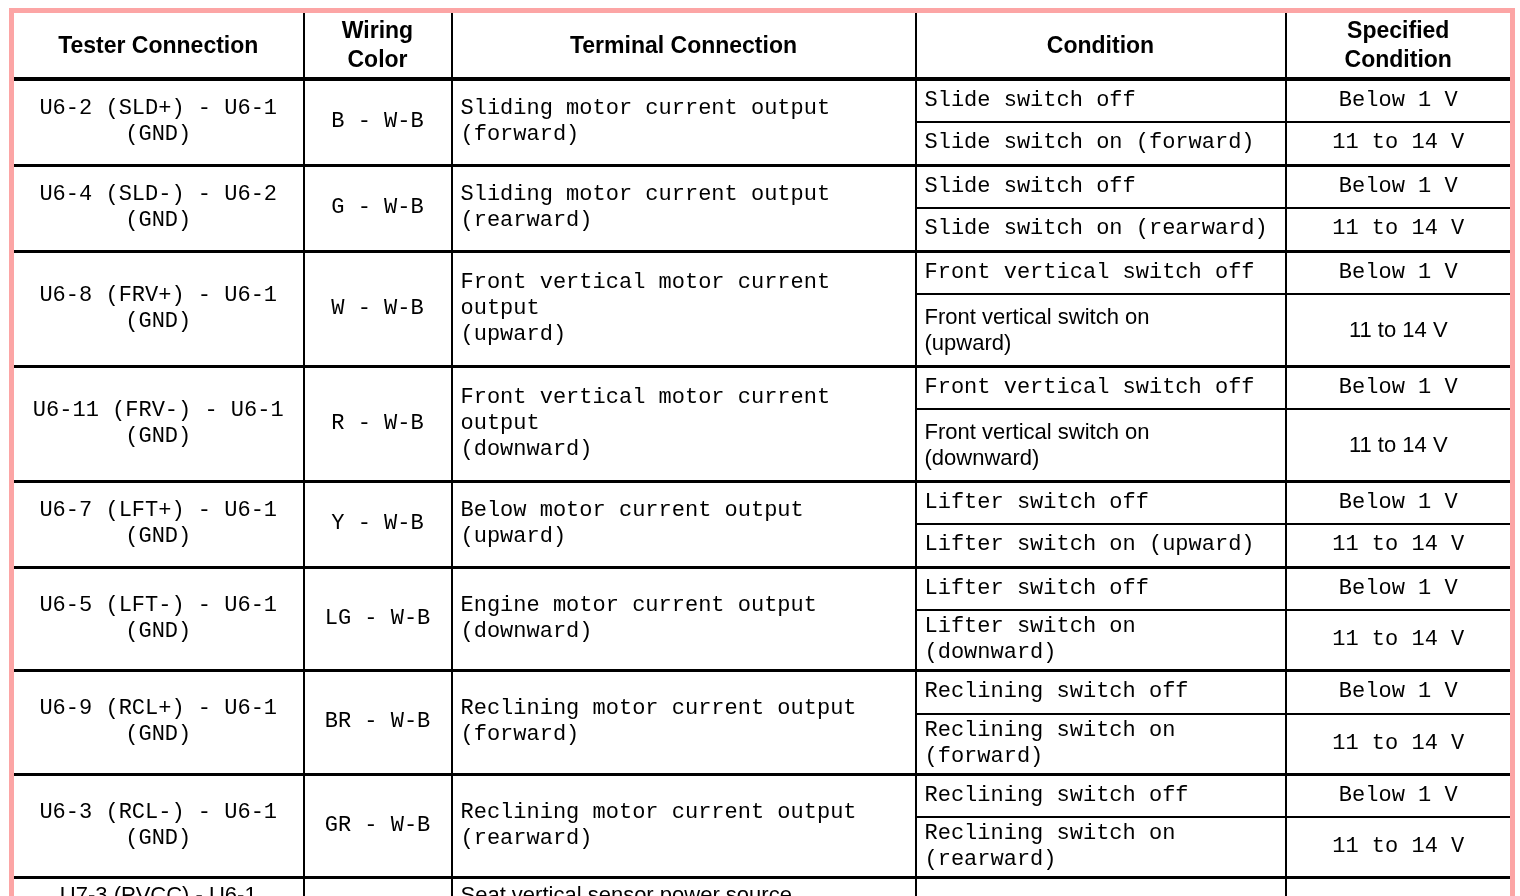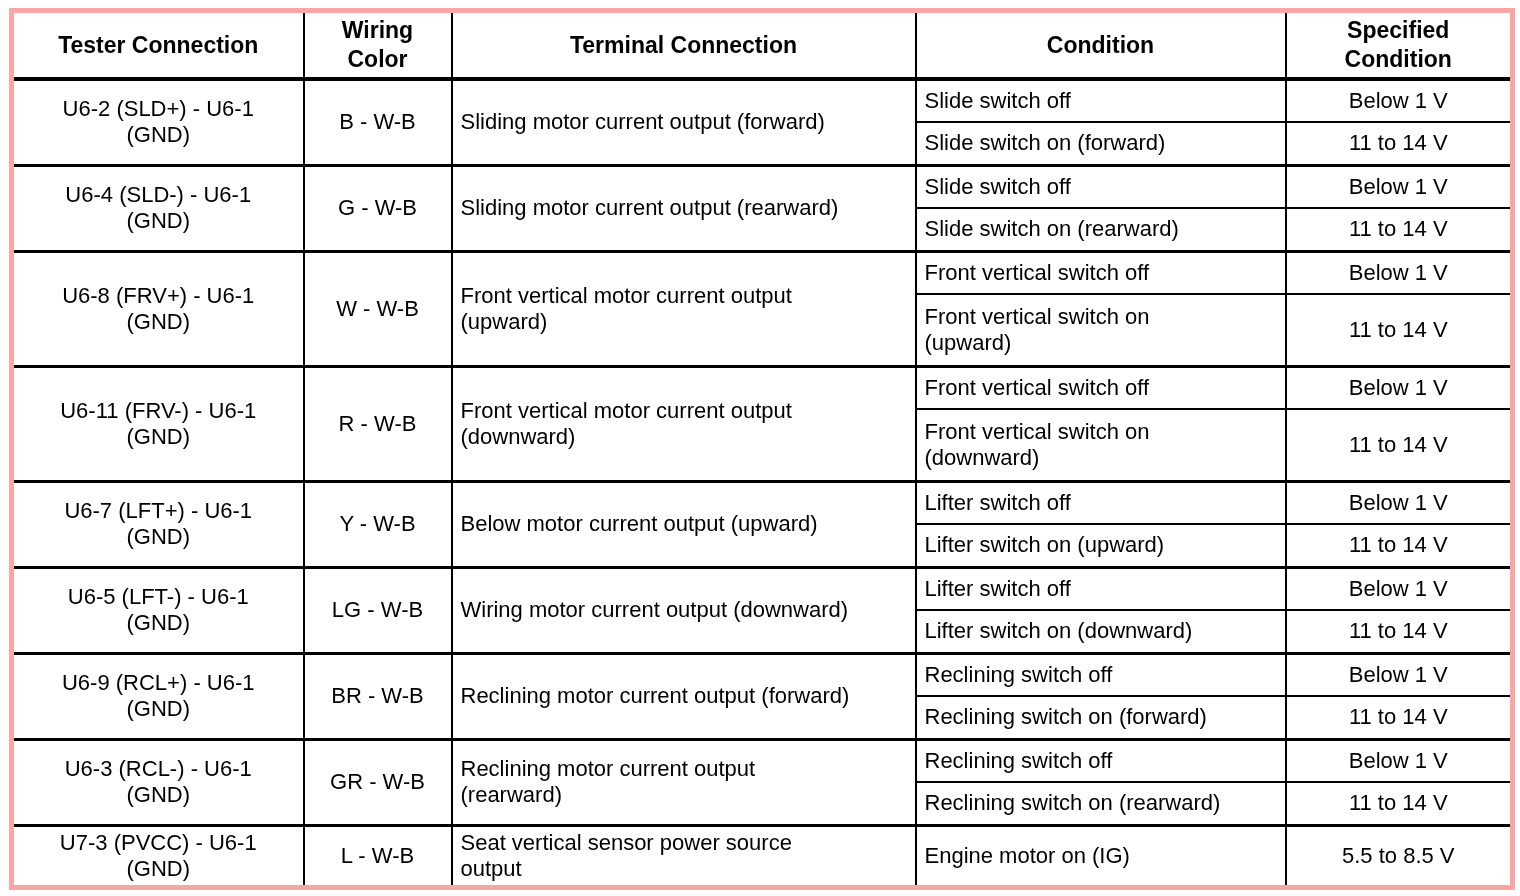--- a/index.html
+++ b/index.html
@@ -44,21 +44,21 @@
   }
   tr.group-start td {
     border-top: 3px solid #000000;
   }
   td.cell-tester, td.cell-wiring, td.cell-spec {
     text-align: center;
   }
   td.cell-desc, td.cell-cond {
     text-align: left;
   }
-  tr.h-single { height: 43px; }
+  tr.h-single { height: 43px; font-family: Liberation Mono, monospace; }
   tr.h-double { height: 72px; }
   tr.h-last   { height: 56px; }
 </style>
 </head>
 <body>
 
 <table class="spec-table">
   <colgroup>
     <col style="width:292px">
     <col style="width:148px">
@@ -84,21 +84,21 @@
         <td class="cell-wiring" rowspan="2">B - W-B</td>
         <td class="cell-desc" rowspan="2">Sliding motor current output (forward)</td>
         <td class="cell-cond">Slide switch off</td>
         <td class="cell-spec">Below 1 V</td>
       </tr>
       <tr class="h-single">
         <td class="cell-cond">Slide switch on (forward)</td>
         <td class="cell-spec">11 to 14 V</td>
       </tr>
       <tr class="group-start h-single">
-        <td class="cell-tester" rowspan="2">U6-4 (SLD-) - U6-1
+        <td class="cell-tester" rowspan="2">U6-4 (SLD-) - U6-2
 (GND)</td>
         <td class="cell-wiring" rowspan="2">G - W-B</td>
         <td class="cell-desc" rowspan="2">Sliding motor current output (rearward)</td>
         <td class="cell-cond">Slide switch off</td>
         <td class="cell-spec">Below 1 V</td>
       </tr>
       <tr class="h-single">
         <td class="cell-cond">Slide switch on (rearward)</td>
         <td class="cell-spec">11 to 14 V</td>
       </tr>
@@ -139,21 +139,21 @@
         <td class="cell-spec">Below 1 V</td>
       </tr>
       <tr class="h-single">
         <td class="cell-cond">Lifter switch on (upward)</td>
         <td class="cell-spec">11 to 14 V</td>
       </tr>
       <tr class="group-start h-single">
         <td class="cell-tester" rowspan="2">U6-5 (LFT-) - U6-1
 (GND)</td>
         <td class="cell-wiring" rowspan="2">LG - W-B</td>
-        <td class="cell-desc" rowspan="2">Wiring motor current output (downward)</td>
+        <td class="cell-desc" rowspan="2">Engine motor current output (downward)</td>
         <td class="cell-cond">Lifter switch off</td>
         <td class="cell-spec">Below 1 V</td>
       </tr>
       <tr class="h-single">
         <td class="cell-cond">Lifter switch on (downward)</td>
         <td class="cell-spec">11 to 14 V</td>
       </tr>
       <tr class="group-start h-single">
         <td class="cell-tester" rowspan="2">U6-9 (RCL+) - U6-1
 (GND)</td>

